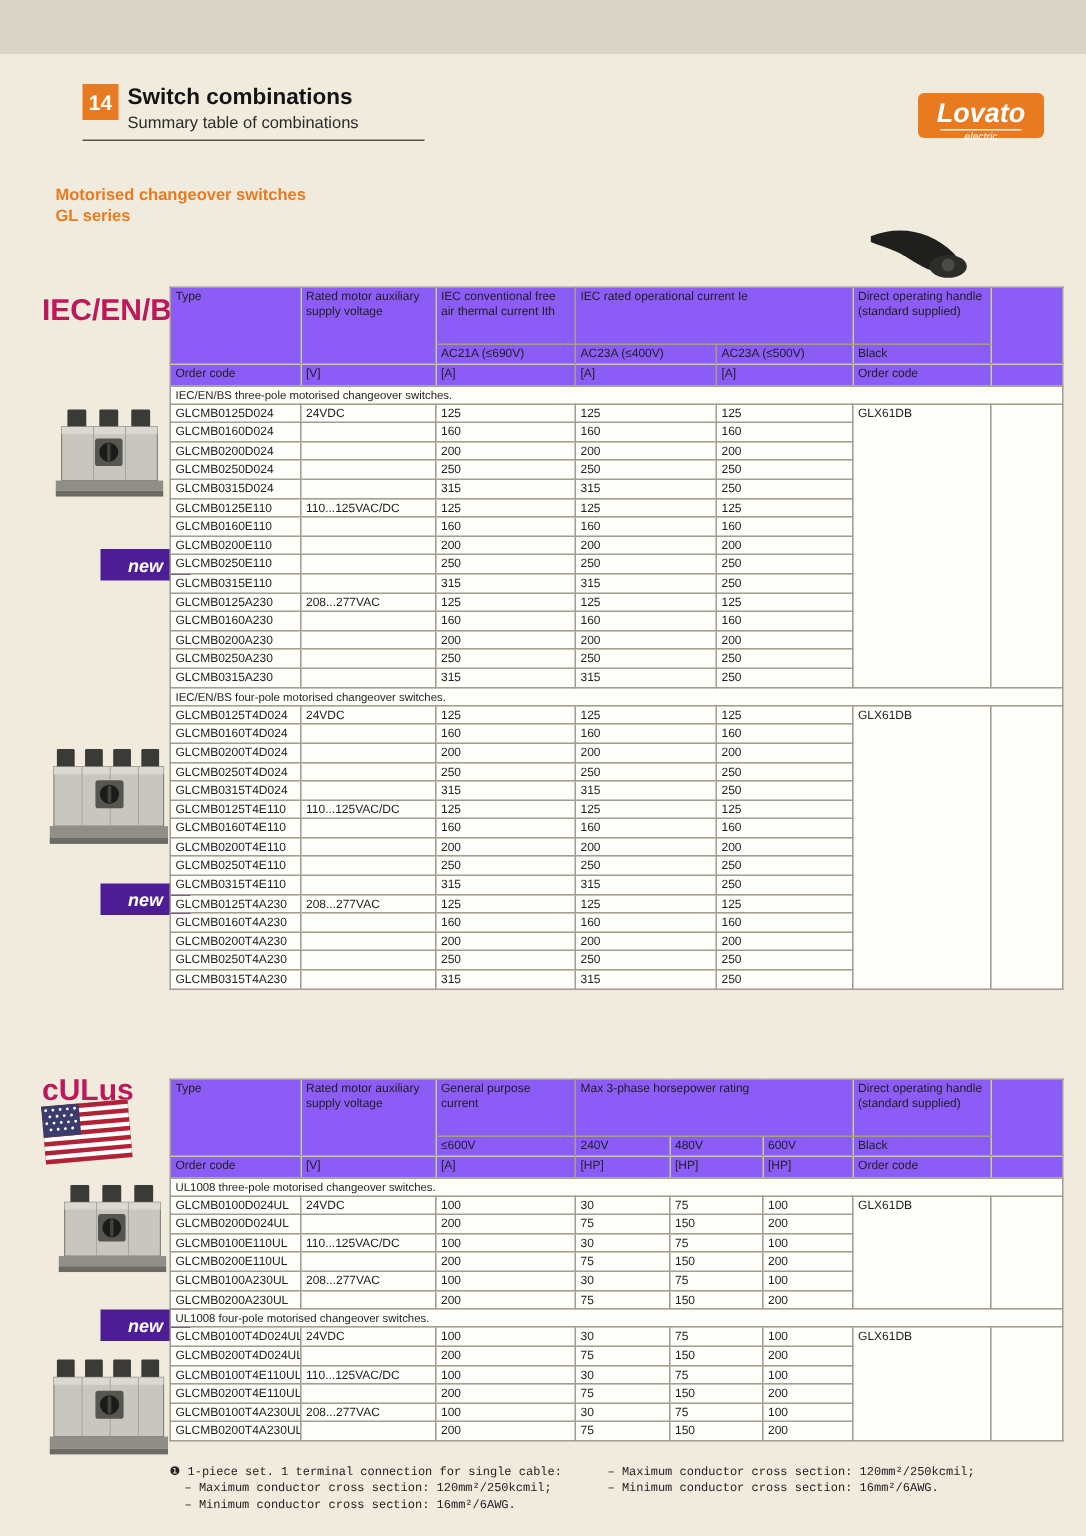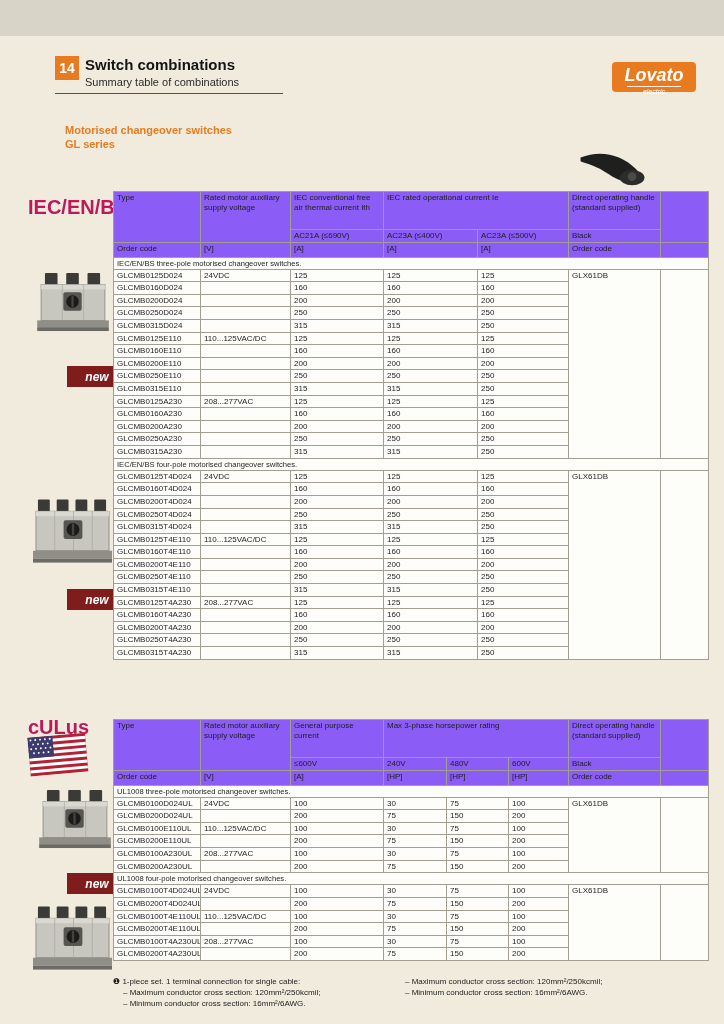--- a/index.html
+++ b/index.html
@@ -14,61 +14,61 @@
                font-weight:700;font-size:14px;width:24px;height:24px;}
   .page-title{font-size:15px;font-weight:700;color:#141414;}
   .page-subtitle{font-size:11px;color:#2b2b2b;}
   .rule{background:#55524a;height:1px;}
   .logo{background:#e87b20;border-radius:4px;color:#fff;text-align:center;padding-top:4px;width:84px;height:30px;}
   .logo-l1{font-style:italic;font-weight:700;font-size:18px;line-height:1;}
   .logo-l2{font-style:italic;font-size:7px;line-height:1;border-top:1px solid rgba(255,255,255,.9);
            width:54px;margin:2px auto 0;padding-top:1px;}
   .series-title{color:#e87b20;font-weight:700;font-size:11px;line-height:1.3;}
   .side-label{color:#be185d;font-weight:700;font-size:20px;}
-  .new-badge{display:flex;align-items:center;justify-content:center;background:#7f1d1d;color:#fff;
+  .new-badge{display:flex;align-items:center;justify-content:center;background:#4c1d95;color:#fff;
              font-weight:700;font-style:italic;font-size:12px;width:60px;height:21px;}
   .pagenum{color:#e87b20;font-weight:700;font-size:13px;}
   .footerbar{background:#4a4944;}
 
   
   table.data{border-collapse:collapse;table-layout:fixed;width:595px;font-size:8px;}
   table.data th,table.data td{border:1px solid #a29e92;padding:1px 3px;text-align:left;vertical-align:top;
                               font-weight:400;line-height:1.2;overflow:hidden;}
   table.data thead th{background:#8b5cf6;color:#1e1e1e;}
   tr.h1 th{height:38px;}
   tr.h2 th{height:12px;}
   tr.h3 th{height:15px;}
   table.data tbody td{background:#fdfdfa;height:10px;}
   td.sectioncell{font-size:7.6px;height:11px;}
   td.typecell{font-weight:700;}
   td.handlecell{font-weight:700;}
 
   
   .footnotes{display:flex;font-size:8px;line-height:1.35;color:#222;}
-  .footnote{padding-right:10px;}
+  .footnote{padding-right:10px;font-family:Liberation Mono, monospace;}
   .fn-col1{width:282px;}
   .fn-col2{width:303px;}
   .fn-line{padding-left:10px;}
 </style>
 </head>
 <body>
 
 <div class="page">
 
   <div class="abs chapter-box" style="left:55px;top:20px;">14</div>
   <div class="abs page-title" style="left:85px;top:20px;">Switch combinations</div>
   <div class="abs page-subtitle" style="left:85px;top:40px;">Summary table of combinations</div>
   <div class="abs rule" style="left:55px;top:57px;width:228px;"></div>
 
   <div class="abs logo" style="left:612px;top:26px;">
     <div class="logo-l1">Lovato</div>
     <div class="logo-l2">electric</div>
   </div>
 
-  <div class="abs series-title" style="left:65px;top:87px;">
+  <div class="abs series-title" style="left:37px;top:87px;">
     <div>Motorised changeover switches</div>
     <div>GL series</div>
   </div>
 
   <div class="abs" style="left:574px;top:112px;width:78px;height:42px;">
     <svg viewBox="0 0 80 44" width="78" height="42">
       <path d="M6,10 C26,2 48,6 64,22 C68,26 68,32 62,34 C50,38 40,30 30,24 C20,18 10,16 6,14 Z" fill="#1f1f1d"></path>
       <ellipse cx="60" cy="31" rx="13" ry="8" fill="#2c2c2a"></ellipse>
       <circle cx="60" cy="30" r="4.5" fill="#4a4a47"></circle>
     </svg>

